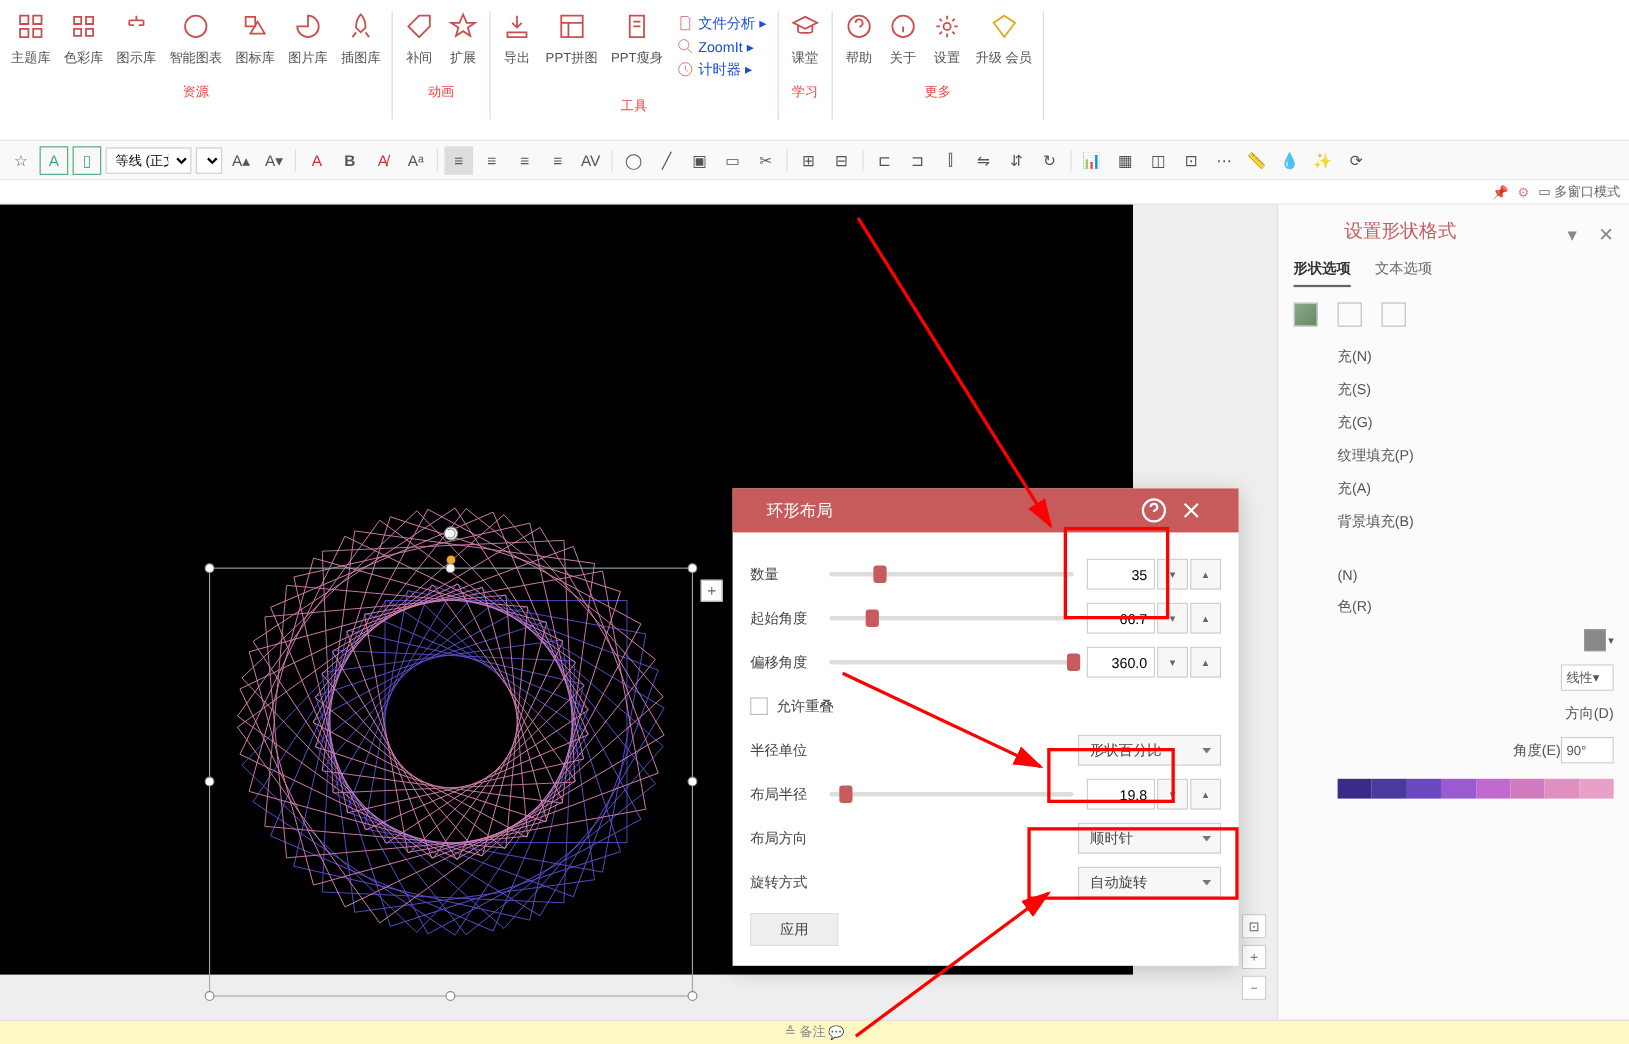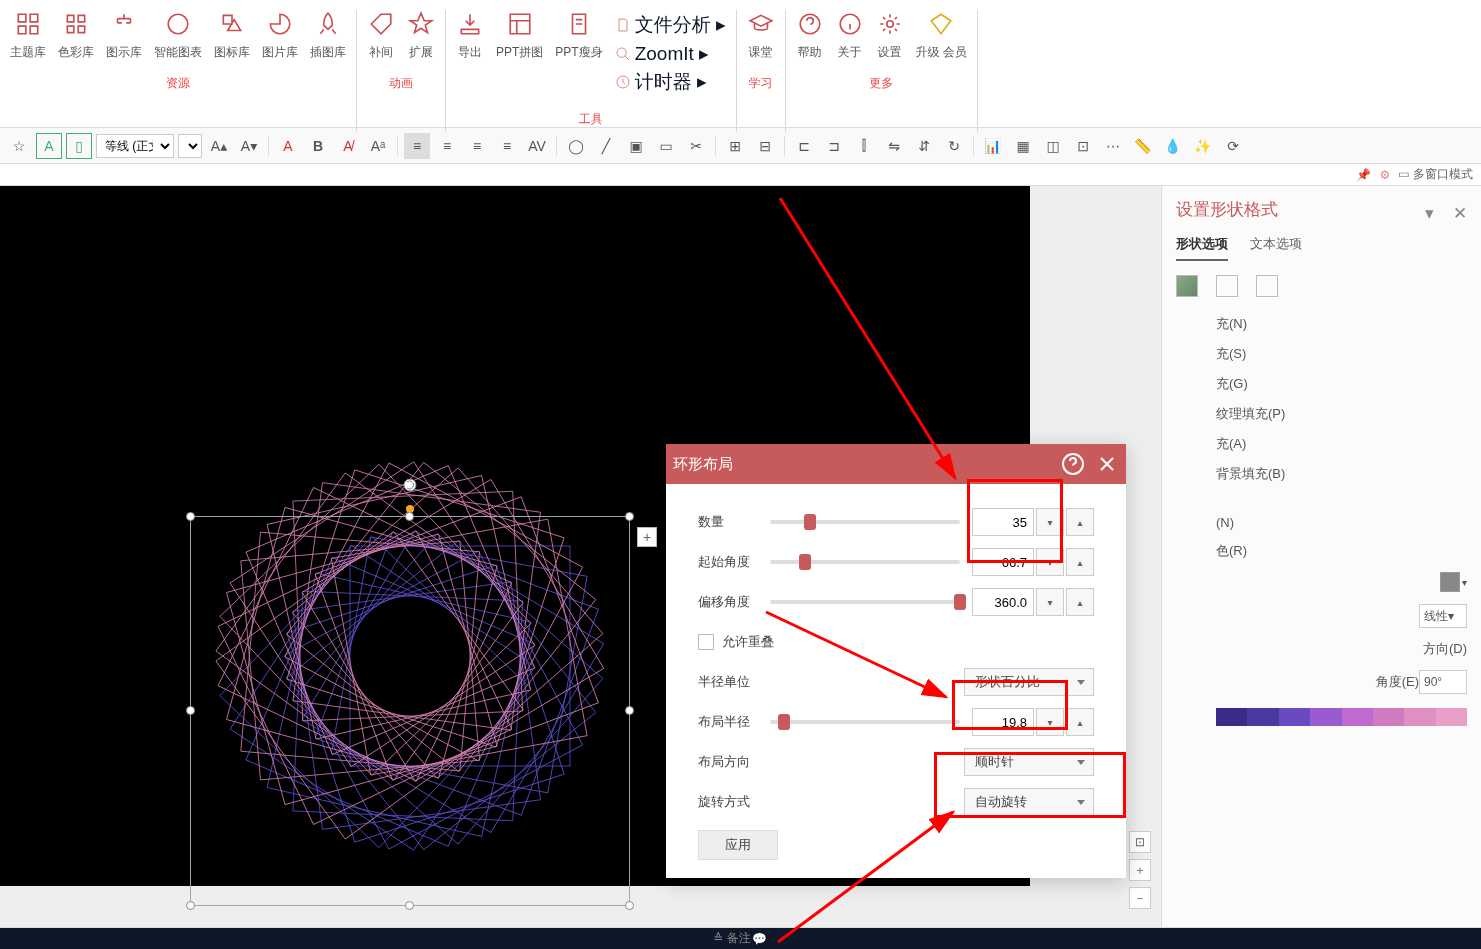--- a/index.html
+++ b/index.html
@@ -9,21 +9,21 @@
 .ribbon { background:#fff; border-bottom:1px solid #ddd; padding:10px 0 0 0; height:128px; }
 .ribbon-groups { display:flex; }
 .rgroup { display:flex; flex-direction:column; align-items:center; border-right:1px solid #e0d5d5; padding:0 4px; }
 .rgroup-items { display:flex; }
 .ritem { display:flex; flex-direction:column; align-items:center; padding:0 6px; cursor:pointer; color:#c94f4f; font-size:12px; }
 .ritem-icon { width:28px; height:28px; margin-bottom:6px; display:flex; align-items:center; justify-content:center; }
 .ritem-icon svg { width:26px; height:26px; stroke:#c94f4f; fill:none; stroke-width:1.5; }
 .ritem-label { color:#555; font-size:12px; }
 .rgroup-name { color:#ef4444; font-size:12px; margin-top:14px; margin-bottom:4px; }
 .rsub { display:flex; flex-direction:column; align-items:flex-start; padding:0 6px; }
-.rsub-line { display:flex; align-items:center; color:#0f172a; font-size:19px; padding:2px 0; cursor:pointer; }
+.rsub-line { display:flex; align-items:center; color:#1d4ed8; font-size:13px; padding:2px 0; cursor:pointer; }
 .rsub-line .si { width:16px; height:16px; margin-right:4px; color:#c94f4f; }
 
 
 .toolbar2 { background:#f9f9f9; border-bottom:1px solid #ddd; height:36px; display:flex; align-items:center; padding:0 6px; gap:4px; }
 .tb-btn { width:26px; height:26px; display:flex; align-items:center; justify-content:center; cursor:pointer; border:1px solid transparent; color:#555; font-size:14px; }
 .tb-sel { height:24px; border:1px solid #ccc; background:#fff; font-size:12px; padding:0 4px; }
 .tb-sel.font { width:78px; }
 .tb-sel.size { width:24px; }
 .tb-sep { width:1px; height:20px; background:#ddd; margin:0 2px; }
 
@@ -37,24 +37,24 @@
 .sel-box { position:absolute; left:190px; top:330px; width:440px; height:390px; border:1px solid #9aa; }
 .handle { position:absolute; width:9px; height:9px; background:#fff; border:1px solid #888; border-radius:50%; }
 .handle.tl{left:-5px;top:-5px}.handle.tm{left:50%;top:-5px;margin-left:-5px}.handle.tr{right:-5px;top:-5px}
 .handle.ml{left:-5px;top:50%;margin-top:-5px}.handle.mr{right:-5px;top:50%;margin-top:-5px}
 .handle.bl{left:-5px;bottom:-5px}.handle.bm{left:50%;bottom:-5px;margin-left:-5px}.handle.br{right:-5px;bottom:-5px}
 .rot { position:absolute; left:50%; top:-40px; margin-left:-8px; width:16px; height:16px; }
 .plus-btn { position:absolute; right:-28px; top:10px; width:20px; height:20px; background:#fff; border:1px solid #bbb; text-align:center; line-height:18px; font-size:14px; color:#666; cursor:pointer; }
 
 
 .dialog { position:absolute; left:666px; top:258px; width:460px; background:#fff; box-shadow:0 4px 20px rgba(0,0,0,.2); z-index:50; }
-.dlg-title { background:#c75b5b; color:#fff; height:40px; display:flex; align-items:center; padding:0 7px; font-size:15px; }
+.dlg-title { background:#c75b5b; color:#fff; height:40px; display:flex; align-items:center; padding:0 31px; font-size:15px; }
 .dlg-title-spacer { flex:1; }
 .dlg-title .ticon { width:24px; height:24px; margin-left:10px; display:flex; align-items:center; justify-content:center; cursor:pointer; color:#fff; }
-.dlg-body { padding:18px 32px; }
+.dlg-body { padding:18px 16px; }
 .dlg-row { display:flex; align-items:center; height:40px; font-size:13px; color:#444; }
 .dlg-label { width:72px; }
 .dlg-slider { flex:1; position:relative; height:4px; background:#ddd; border-radius:2px; margin-right:12px; }
 .dlg-slider .thumb { position:absolute; top:-6px; width:12px; height:16px; background:#c75b5b; border-radius:3px; }
 .dlg-num { display:flex; align-items:center; }
 .dlg-input { width:62px; height:28px; border:1px solid #ccc; text-align:right; padding:0 6px; font-size:13px; }
 .dlg-spin { width:28px; height:28px; border:1px solid #ccc; background:#f7f7f7; display:flex; align-items:center; justify-content:center; cursor:pointer; color:#666; font-size:10px; margin-left:2px;}
 .dlg-check { width:16px; height:16px; border:1px solid #bbb; margin-right:8px; }
 .dlg-select { height:28px; border:1px solid #ccc; background:#f7f7f7; padding:0 24px 0 10px; font-size:13px; color:#444; display:flex; align-items:center; position:relative; }
 .dlg-select::after { content:""; position:absolute; right:8px; top:11px; border-left:4px solid transparent; border-right:4px solid transparent; border-top:5px solid #777; }
@@ -62,38 +62,38 @@
 .dlg-apply { width:80px; height:30px; background:#eee; border:1px solid #ddd; margin-top:8px; cursor:pointer; font-size:13px; color:#444; }
 
 
 .hl { position:absolute; border:3px solid #ff0000; z-index:60; pointer-events:none; }
 
 
 .arrow { position:absolute; z-index:55; }
 
 
 .rpanel { position:absolute; right:0; top:0; width:320px; height:763px; background:#fbfbfb; border-left:1px solid #ddd; padding:12px 14px; }
-.rpanel-title { color:#c75b5b; font-size:17px; margin-bottom:14px; display:flex; align-items:center; }
+.rpanel-title { color:#c75b5b; font-size:17px; margin-bottom:14px; display:flex; align-items:center;margin-left:46px; }
 .rpanel-title-sp { flex:1; }
 .rpanel-title .ic { width:14px; height:14px; margin-left:14px; color:#888; cursor:pointer; }
 .rtabs { display:flex; gap:22px; font-size:13px; margin-bottom:14px; }
 .rtab { color:#666; padding-bottom:6px; cursor:pointer; }
 .rtab.active { color:#333; border-bottom:2px solid #666; font-weight:bold; }
 .ricons { display:flex; gap:18px; margin-bottom:12px; }
 .ricon { width:22px; height:22px; border:1px solid #bbb; cursor:pointer; }
 .rbody { font-size:13px; color:#555; }
 .ropt { padding:6px 0 6px 40px; cursor:pointer; }
 .rfield { display:flex; align-items:center; padding:6px 0 6px 40px; }
 .rfield-label { flex:1;text-align:right; }
 .rfield-ctrl { width:48px; height:24px; border:1px solid #ccc; background:#fff; font-size:12px; padding:0 4px; display:flex; align-items:center; }
 .rcolorsw { width:20px; height:20px; border:1px solid #999; background:#888; cursor:pointer; margin-left:4px;}
 .rcolorbar { display:flex; height:18px; margin:8px 0 0 40px; }
 .rcolorbar div { flex:1; }
 
-.footer { position:absolute; bottom:0; left:0; right:0; height:22px; background:#0f172a; border-top:1px solid #ddd; display:flex; align-items:center; justify-content:center; font-size:12px; color:#888; gap:2px; }
+.footer { position:absolute; bottom:0; left:0; right:0; height:22px; background:#fef9c3; border-top:1px solid #ddd; display:flex; align-items:center; justify-content:center; font-size:12px; color:#888; gap:2px; }
 .side-btns { position:absolute; right:330px; bottom:40px; display:flex; flex-direction:column; gap:6px; }
 .side-btns .sb { width:22px; height:22px; background:#fff; border:1px solid #ccc; font-size:12px; color:#666; display:flex; align-items:center; justify-content:center; cursor:pointer; }
 </style>
 </head>
 <body>
 
 <div class="ribbon">
   <div class="ribbon-groups" id="ribbon-groups">
       <div class="rgroup">
         <div class="rgroup-items">

